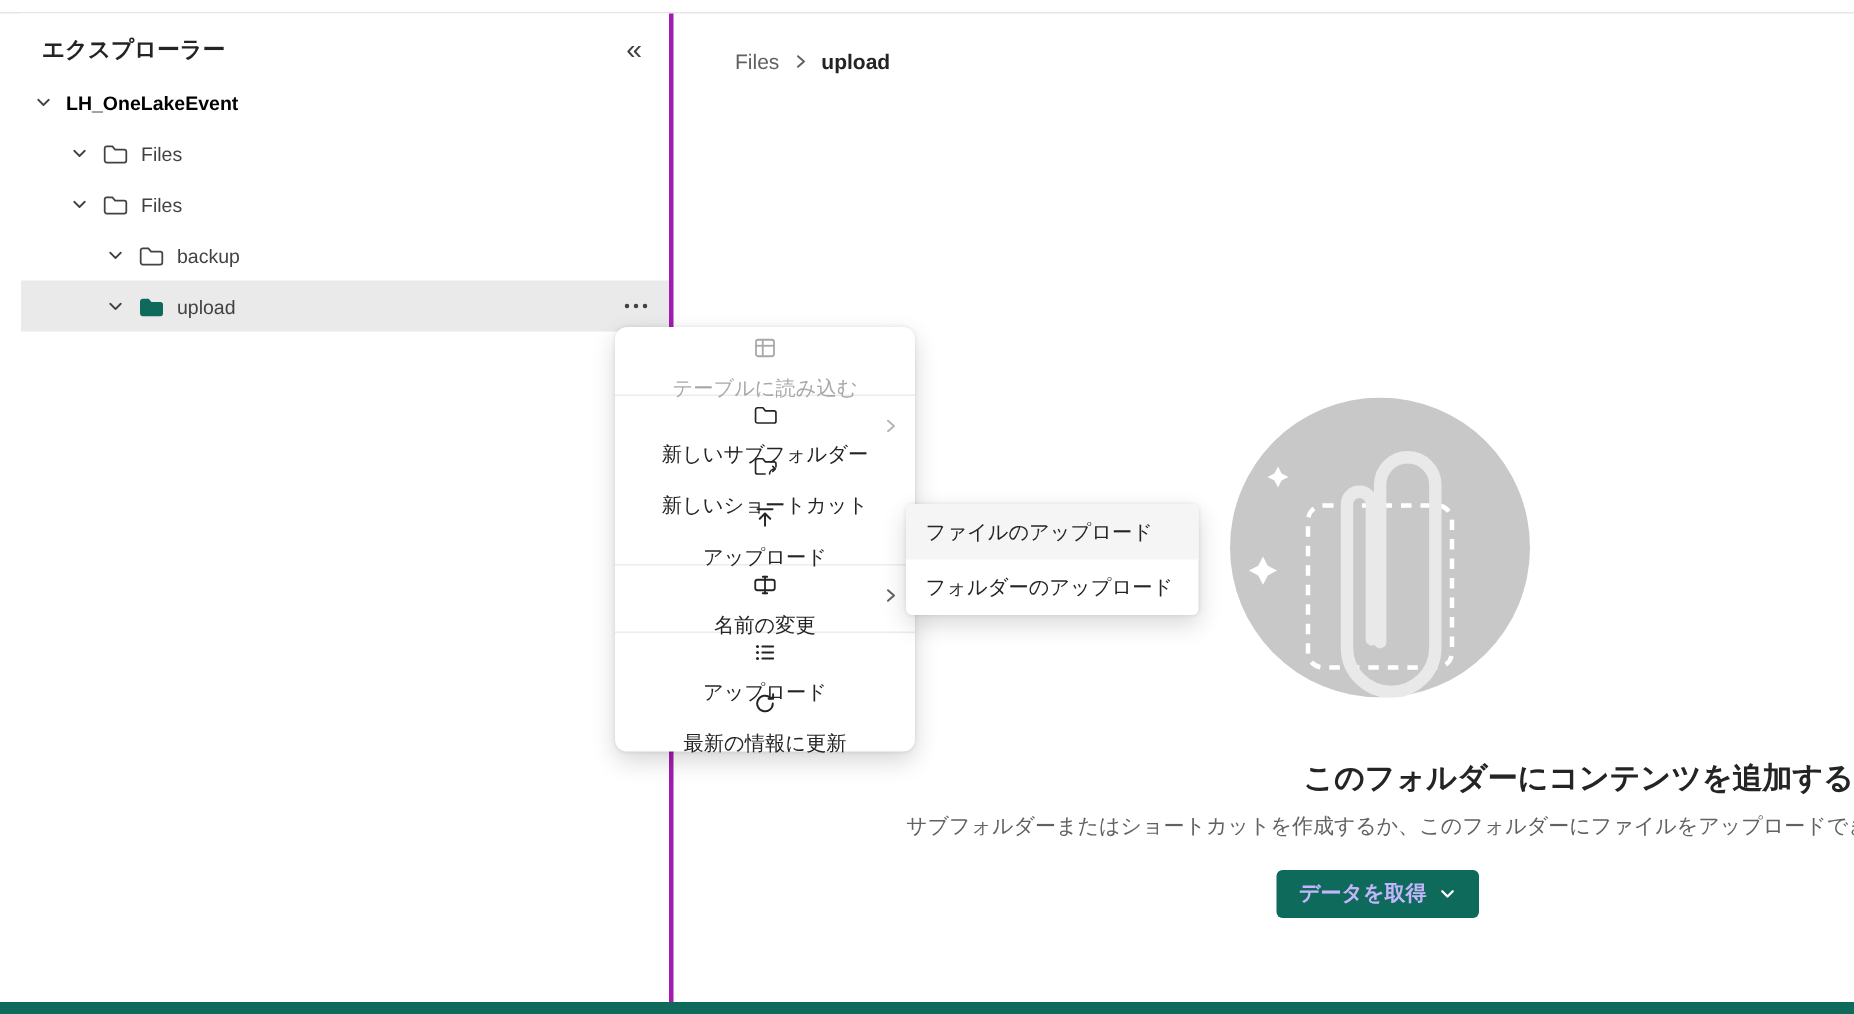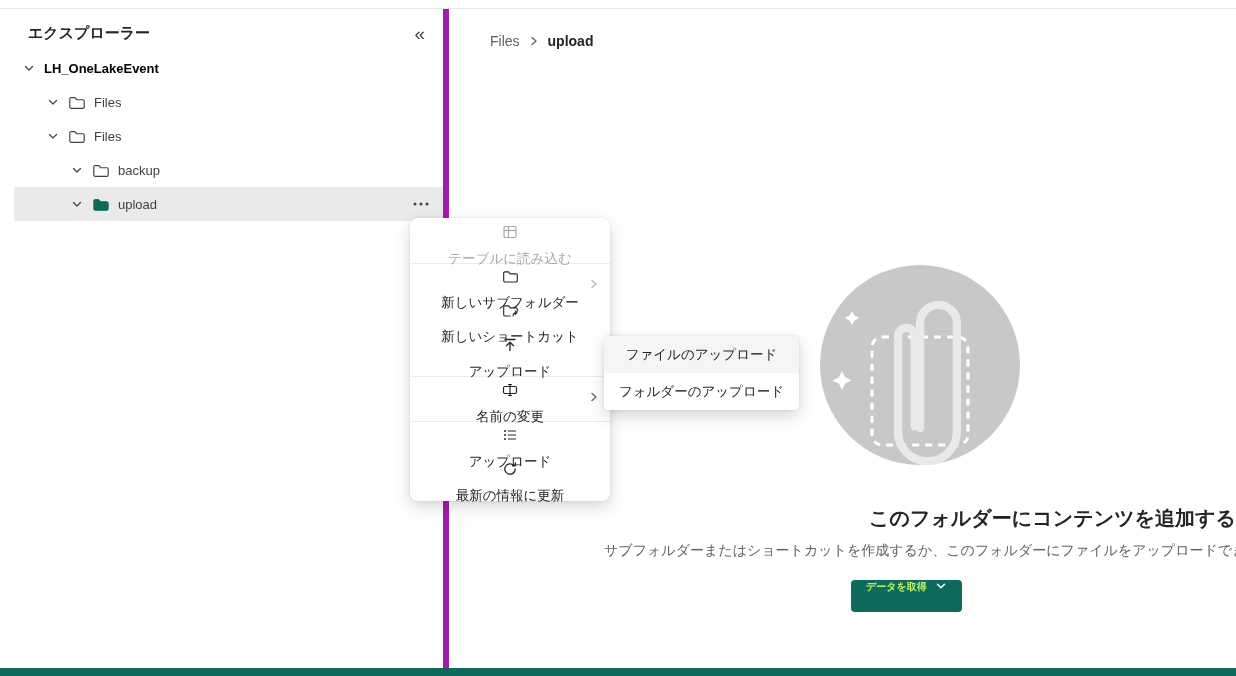--- a/index.html
+++ b/index.html
@@ -10,21 +10,21 @@
     background: #ffffff;
     color: #242424;
     overflow: hidden;
   }
   .top-line { position:absolute; top:8px; left:0; width:100%; height:1px; background:#e6e6e6; }
   .bottom-bar { position:absolute; bottom:0; left:0; width:100%; height:8px; background:#0e6a5b; }
 
   
   .sidebar {
     position:absolute; left:14px; top:9px; width:435px; bottom:8px;
-    background:#fff; border-right:6px solid #a21caf;
+    background:#fff; border-right:3px solid #a21caf;
   }
   .sidebar-header {
     height:42px; display:flex; align-items:center; justify-content:space-between;
     padding:6px 14px 0 14px;
   }
   .sidebar-title { font-weight:700; font-size:15px; color:#242424; }
   .collapse-btn { font-size:19px; color:#424242; cursor:pointer; line-height:1; padding:0 4px; }
 
   .tree-row {
     height:34px; display:flex; align-items:center; gap:8px;
@@ -55,44 +55,44 @@
   .menu-divider { height:1px; background:#ececec; margin:5px 0; }
 
   .submenu {
     position:absolute; left:604px; top:336px; width:195px;
     background:#fff; border-radius:4px; padding:0;
     box-shadow:0 6px 16px rgba(0,0,0,.16), 0 0 3px rgba(0,0,0,.10);
     z-index:11;
   }
   .submenu-item {
     height:37px; display:flex; align-items:center; padding:0 13px;
-    font-size:13.5px; color:#242424; cursor:pointer;justify-content:center;
+    font-size:13.5px; color:#242424; cursor:pointer;
   }
   .submenu-item.hovered { background:#f5f5f5; }
 
   
   .breadcrumb {
     position:absolute; left:490px; top:33px;
     display:flex; align-items:center; gap:9px; font-size:14px; color:#616161;
   }
   .crumb-link { cursor:pointer; }
   .crumb-current { color:#242424; font-weight:700; }
   .crumb-sep { display:flex; color:#616161; }
 
   .illustration { position:absolute; left:820px; top:265px; width:200px; height:200px; }
 
   .empty-wrap { position:absolute; left:604px; width:632px; text-align:right; }
   .empty-title { top:505px; font-size:20px; font-weight:700; color:#242424; }
   .empty-desc { top:542px; font-size:14px; color:#616161; white-space:nowrap; }
 
   .get-data-btn {
     position:absolute; top:580px; left:851px; height:32px;
-    background:#0e6a5b; color:#bef264; border:none; border-radius:4px;
-    display:flex; align-items:flex-start; gap:8px; padding:0 15px;
-    font-size:10px; font-weight:700; cursor:pointer;
+    background:#0e6a5b; color:#c4b5fd; border:none; border-radius:4px;
+    display:flex; align-items:center; gap:8px; padding:0 15px;
+    font-size:14px; font-weight:700; cursor:pointer;
     font-family:"Liberation Sans","DejaVu Sans",sans-serif;
   }
 </style>
 </head>
 <body>
 
 <div class="top-line"></div>
 
 <div class="sidebar">
   <div class="sidebar-header">

